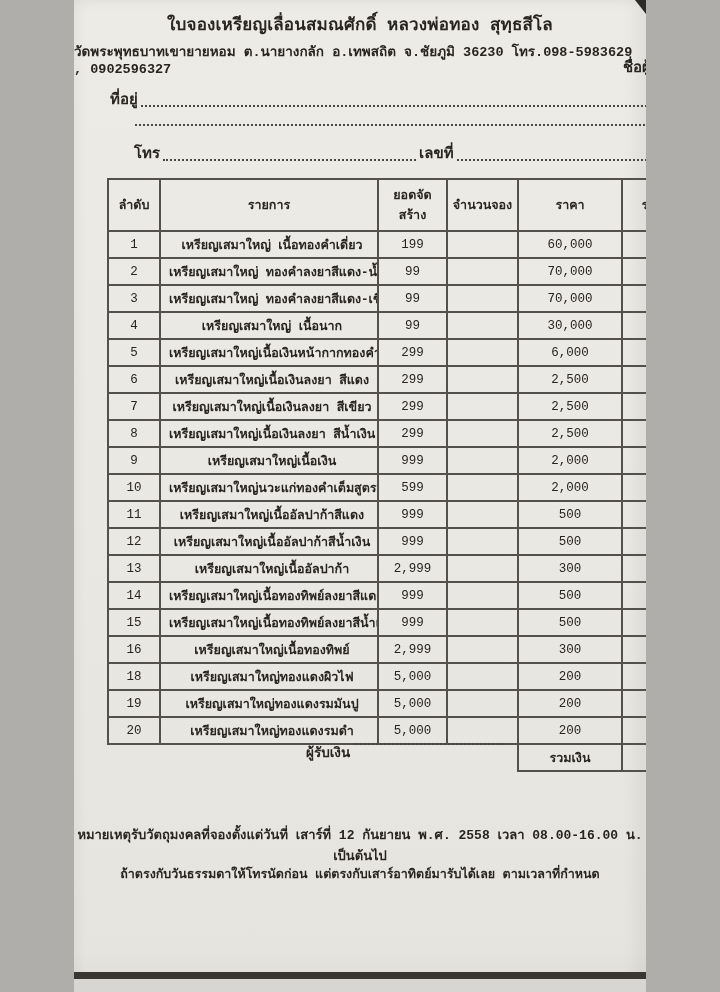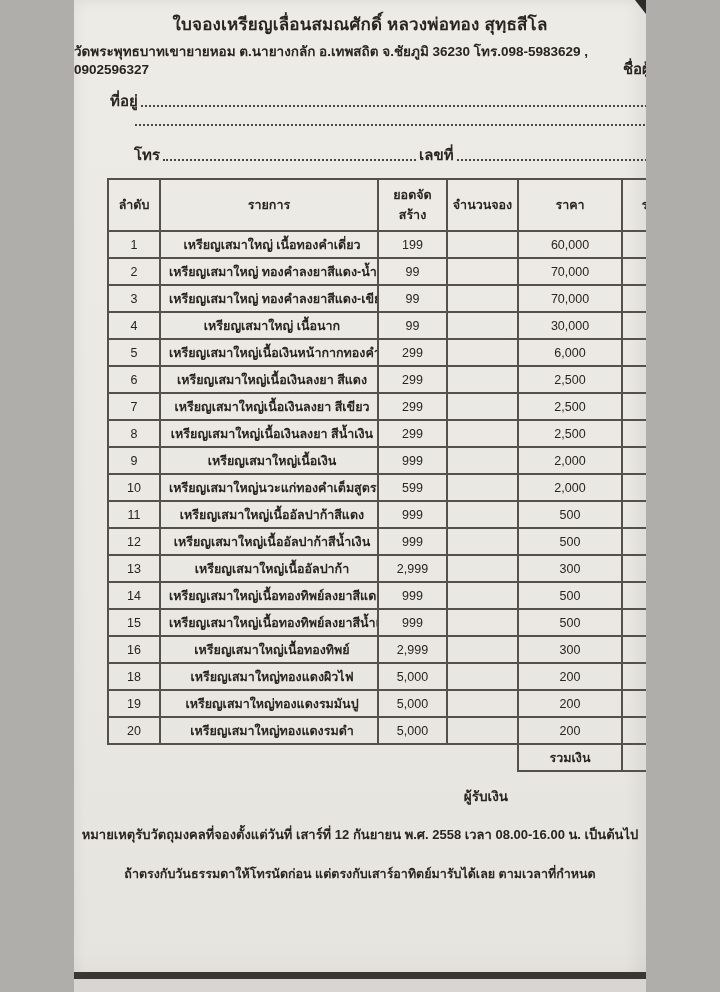--- a/index.html
+++ b/index.html
@@ -1,41 +1,41 @@
 <!DOCTYPE html>
 <html><head>
 <meta charset="utf-8">
 <style>
   html,body{margin:0;padding:0;background:#b0aeaa;}
   .paper{
     position:relative;width:572px;height:992px;margin:0 auto;overflow:hidden;
     background:linear-gradient(180deg,#edebe6 0%,#eae8e3 55%,#e6e4df 96%,#dddbd7 100%);
     box-shadow:inset -10px 0 16px rgba(0,0,0,0.05), inset 6px 0 10px rgba(0,0,0,0.03);
-    font-family:Liberation Sans, sans-serif;color:#28241f;
+    font-family:Liberation Mono, monospace;color:#28241f;
   }
   .title{position:absolute;top:10px;left:0;width:100%;text-align:center;
     font-size:17px;font-weight:700;letter-spacing:0.2px;}
   .subtitle{position:absolute;top:40px;left:0;width:100%;text-align:left;
     font-size:13.5px;font-weight:700;}
   .field-line{position:absolute;display:flex;align-items:flex-end;
     font-weight:700;font-size:15px;line-height:1.2;}
   .dots{flex:1;border-bottom:2px dotted #4a4640;margin:0 3px 3px 3px;height:2px;}
   .dots2{flex:1.18;border-bottom:2px dotted #4a4640;margin:0 3px 3px 3px;height:2px;}
   table.order{position:absolute;top:178px;left:33px;width:594px;
     border-collapse:collapse;table-layout:fixed;}
   table.order th{height:50px;font-size:12.5px;font-weight:700;
     border:2px solid #54504a;text-align:center;vertical-align:middle;padding:0 2px;}
   table.order td{height:25px;font-size:12.5px;border:2px solid #54504a;
     text-align:center;vertical-align:middle;padding:0 2px;overflow:hidden;white-space:nowrap;}
   table.order td.c1{text-align:center;padding-left:8px;font-weight:700;}
   table.order td.c0{font-weight:400;}
   tfoot td.blank{border:none;background:transparent;}
   tfoot td.total-label{font-weight:700;}
-  .receiver-line{position:absolute;top:785px;left:232px;width:202px;
-    display:flex;align-items:flex-end;font-size:13.5px;font-weight:700;flex-direction:column;}
+  .receiver-line{position:absolute;top:741px;left:232px;width:202px;
+    display:flex;font-size:13.5px;font-weight:700;}
   .note{position:absolute;left:0;width:100%;text-align:center;font-weight:700;}
   .note1{top:824px;font-size:13px;}
   .note2{top:864px;font-size:12.5px;}
   .bottom-strip{position:absolute;left:0;top:972px;width:100%;height:7px;background:#3a3733;}
   .bottom-edge{position:absolute;left:0;top:979px;width:100%;height:13px;background:#d8d6d2;}
   .corner-mark{position:absolute;right:0;top:0;width:11px;height:14px;background:#2c2b29;
     clip-path:polygon(0 0,100% 0,100% 100%);}
 </style>
 </head>
 <body>

